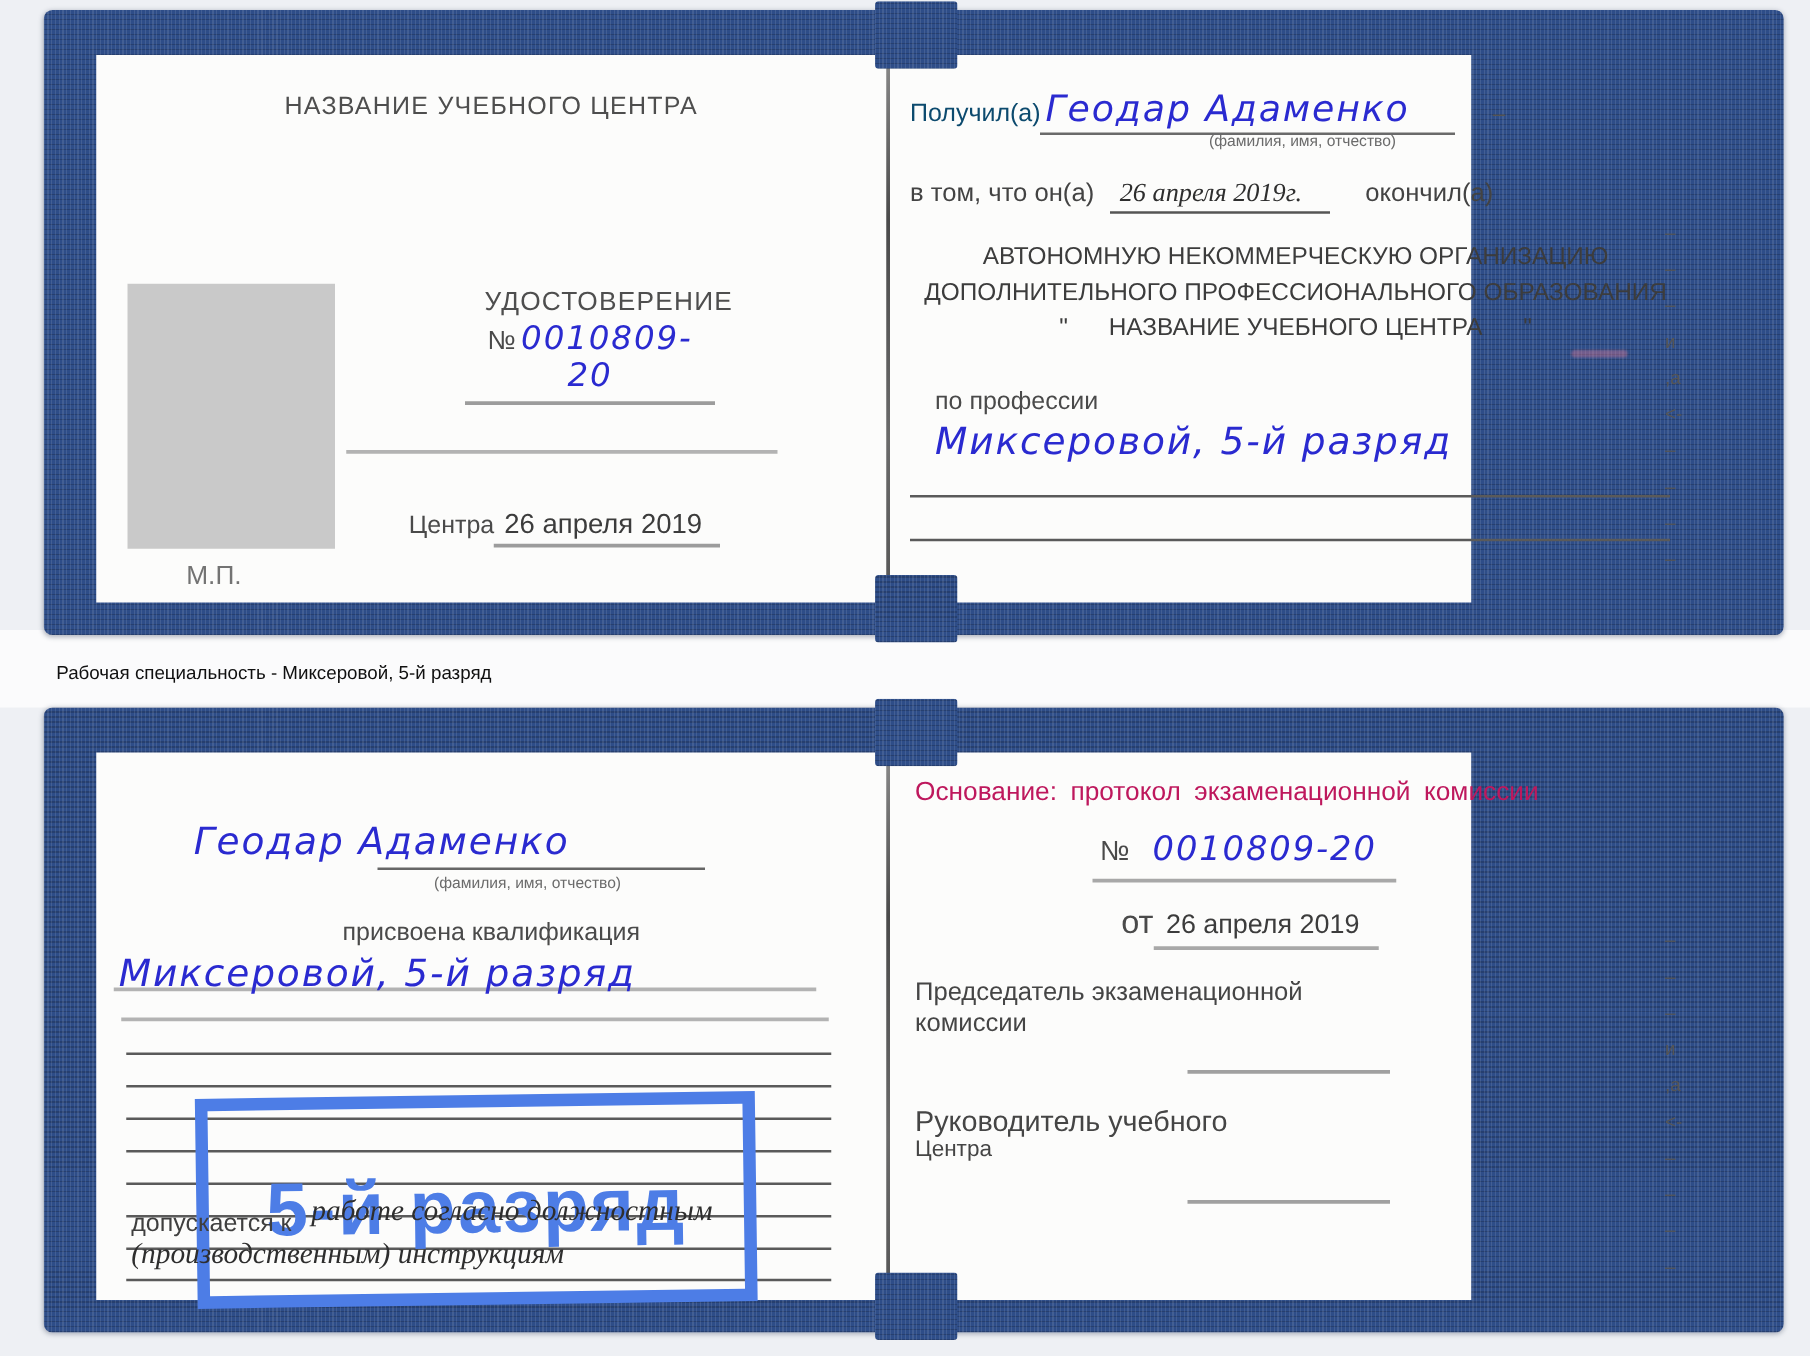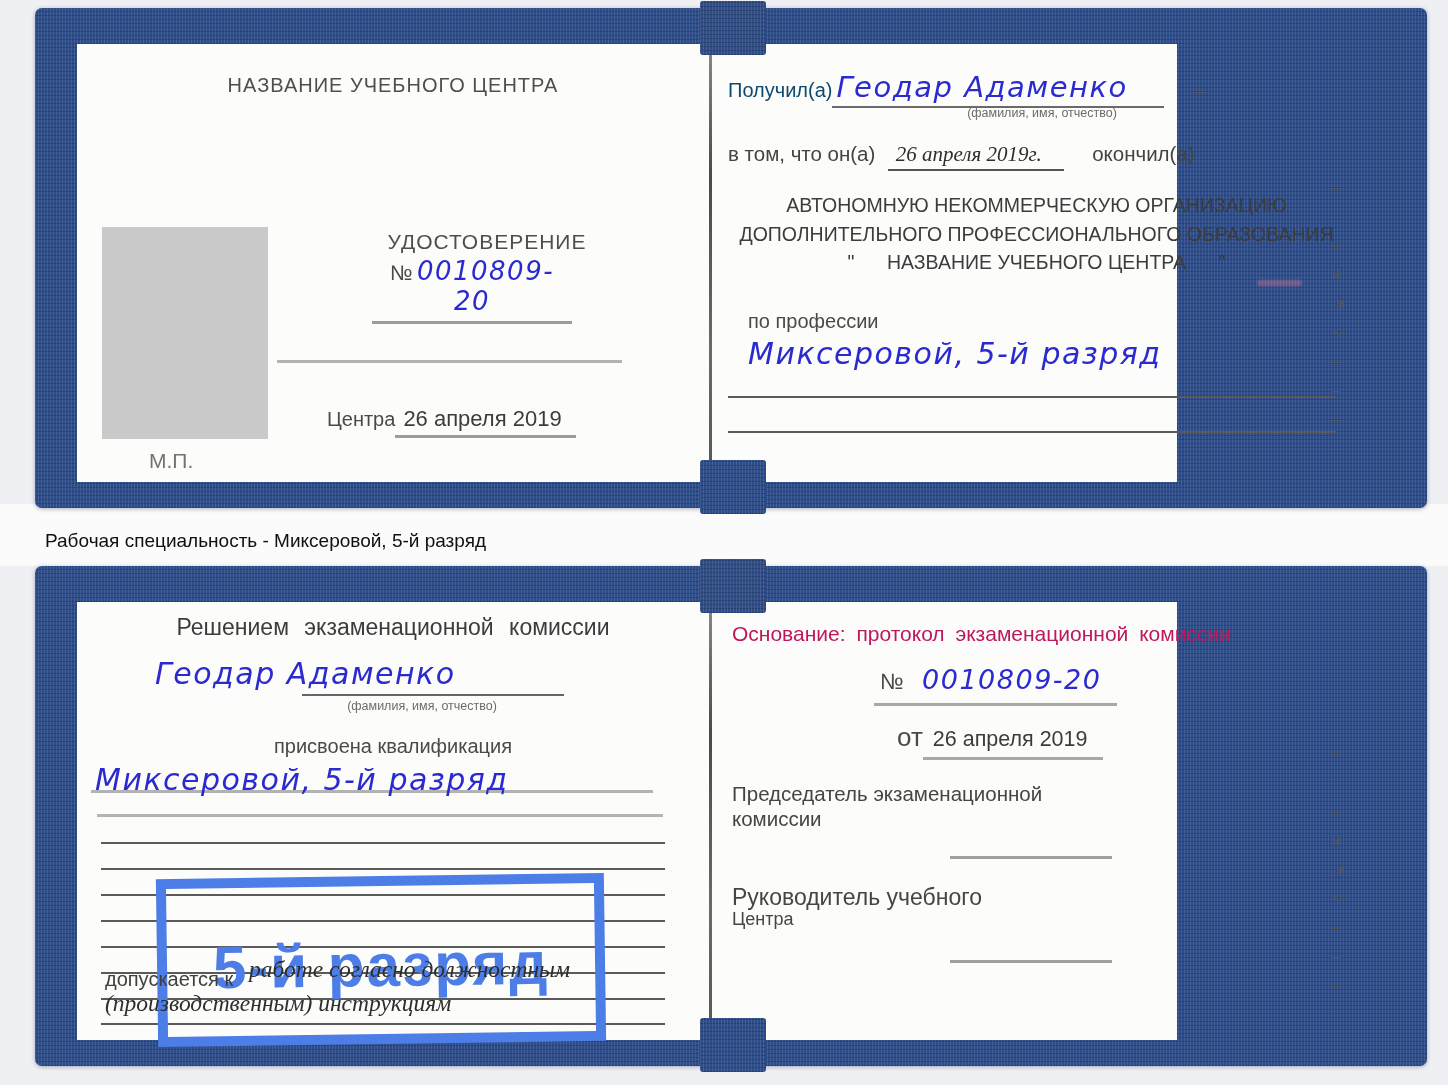--- a/index.html
+++ b/index.html
@@ -8,21 +8,21 @@
     background:#eef0f4;
     font-family:"Liberation Sans", sans-serif;
     overflow:hidden;
   }
   .caption-band{
     position:absolute;left:0;top:504px;width:1448px;height:62px;
     background:#fbfbfc;
   }
   .caption{
     position:absolute;left:45px;top:530px;
-    font-size:19px;color:#101010;
+    font-size:15px;color:#101010;
   }
   .spread{
     position:absolute;left:35px;width:1392px;height:500px;
     background-color:#2e4d88;
     background-image:
       repeating-linear-gradient(90deg, rgba(255,255,255,.10) 0 1px, rgba(0,0,0,0) 1px 3px),
       repeating-linear-gradient(0deg, rgba(0,0,0,.18) 0 1px, rgba(0,0,0,0) 1px 4px);
     border-radius:7px;
     box-shadow:0 1px 4px rgba(30,40,70,.35);
   }
@@ -144,21 +144,20 @@
   </div>
 </div>
 
 <div class="spread spread-bottom">
   <div class="fold-tab tab-top"></div>
   <div class="fold-tab tab-bottom"></div>
   <div class="pages">
     <div class="fold-line"></div>
 
     <div class="page-left">
-      <div class="abs dark" style="left:0;right:0;top:12px;text-align:center;font-size:23px;word-spacing:9px;">Решением экзаменационной комиссии</div>
       <div class="abs hand" style="left:78px;top:54px;font-size:30px;white-space:nowrap;">Геодар Адаменко</div>
       <div class="abs" style="left:225px;top:92px;width:262px;height:2px;background:#666;"></div>
       <div class="abs" style="left:225px;top:97px;width:240px;text-align:center;font-size:12.5px;color:#6b6b6b;">(фамилия, имя, отчество)</div>
       <div class="abs lbl" style="left:0;right:0;top:133px;text-align:center;">присвоена квалификация</div>
       <div class="abs hand" style="left:18px;top:160px;font-size:30px;white-space:nowrap;z-index:2;">Миксеровой, 5-й разряд</div>
       <div class="abs rule-thick" style="left:14px;top:188px;width:562px;"></div>
       <div class="abs rule-thick" style="left:20px;top:212px;width:566px;"></div>
       <div class="abs rule" style="left:24px;top:240px;width:564px;"></div>
       <div class="abs rule" style="left:24px;top:266px;width:564px;"></div>
       <div class="abs rule" style="left:24px;top:292px;width:564px;"></div>

